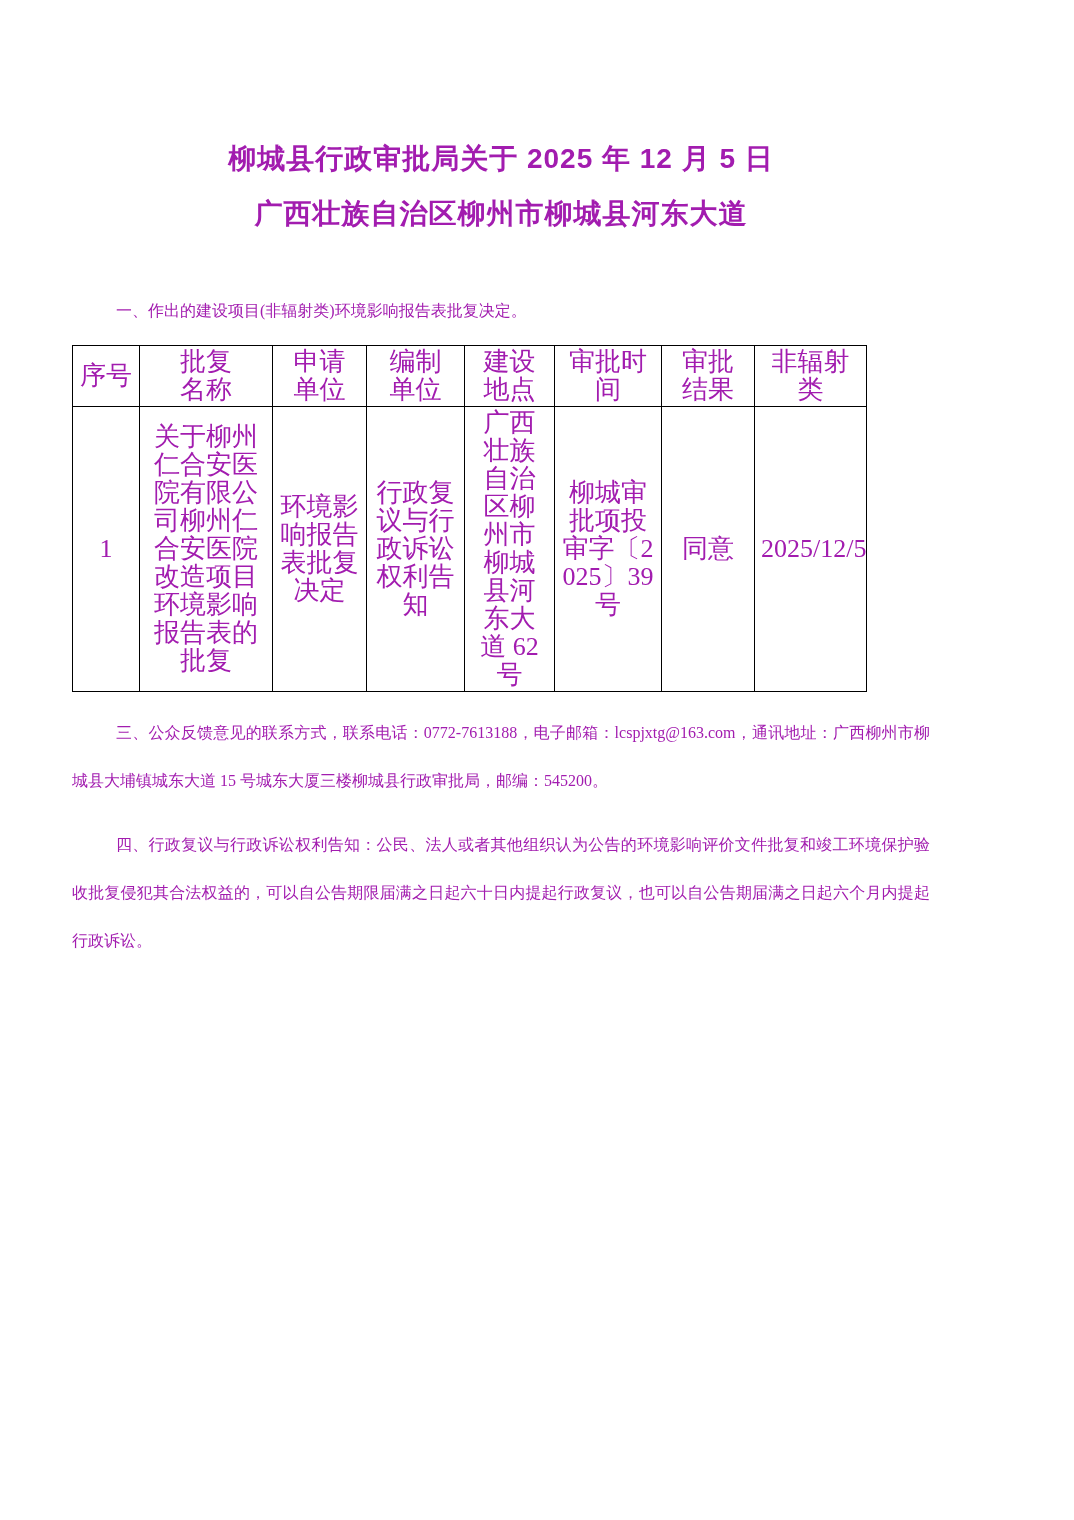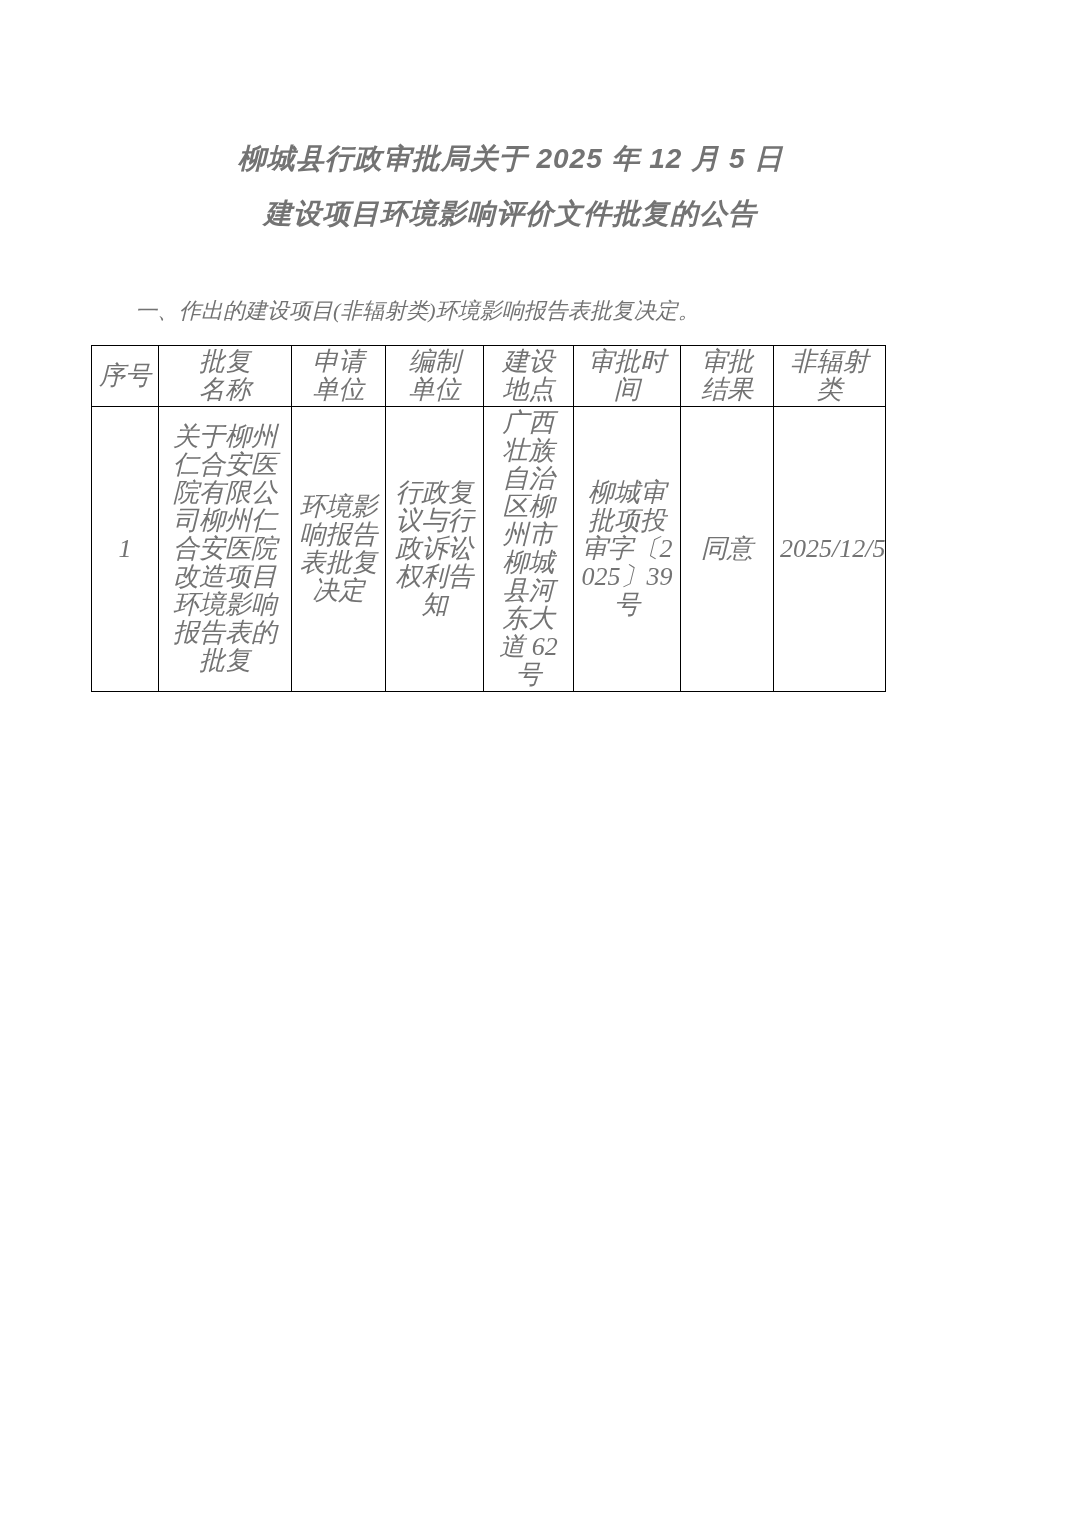--- a/index.html
+++ b/index.html
@@ -7,37 +7,36 @@
     padding: 0;
     background: #ffffff;
   }
   .page {
     position: relative;
     width: 1074px;
     height: 1520px;
     margin: 0 auto;
     background: #ffffff;
     box-sizing: border-box;
-    padding: 131px 144px 0 91px;
-    color: #737373;
+    padding: 131px 144px 0 72px;
+    color: #a21caf;
     font-family: "Liberation Serif", "DejaVu Serif", serif;
     overflow: hidden;
-    font-style: italic;
   }
   .doc-title {
     text-align: center;
     font-family: "Liberation Sans", "DejaVu Sans", sans-serif;
     font-weight: bold;
     font-size: 28px;
     line-height: 55px;
     letter-spacing: 1px;
     margin: 0;
   }
   .para {
-    font-size: 22px;
+    font-size: 16px;
     line-height: 48px;
     text-indent: 44px;
     text-align: justify;
     margin: 0;
   }
   .para-section1 { margin-top: 46px; }
   .para-section2 { margin-top: 40px; }
   .para-section3 { margin-top: 17px; }
   .para-section4 { margin-top: 16px; }
 
@@ -70,21 +69,21 @@
   }
   td.cell-nowrap { white-space: nowrap; }
 </style>
 </head>
 <body>
 
 <div class="page">
 
   <h1 class="doc-title">
     <div>柳城县行政审批局关于 2025 年 12 月 5 日</div>
-    <div>建设项目环境影响评价文件批复的公告</div>
+    <div>广西壮族自治区柳州市柳城县河东大道</div>
   </h1>
 
   <p class="para para-section1">一、作出的建设项目(非辐射类)环境影响报告表批复决定。</p>
 
   <table class="approval-table">
     <colgroup>
       <col style="width:67px">
       <col style="width:133px">
       <col style="width:94px">
       <col style="width:98px">
@@ -118,15 +117,17 @@
         <td>行政复议与行政诉讼权利告知</td>
         <td>广西壮族自治区柳州市柳城县河东大道 62 号</td>
         <td>柳城审批项投审字〔2025〕39 号</td>
         <td>同意</td>
         <td class="cell-nowrap">2025/12/5</td>
       </tr>
     </tbody>
   </table>
 
 
+  <p class="para para-section3">三、公众反馈意见的联系方式，联系电话：0772-7613188，电子邮箱：lcspjxtg@163.com，通讯地址：广西柳州市柳城县大埔镇城东大道 15 号城东大厦三楼柳城县行政审批局，邮编：545200。</p>
 
+  <p class="para para-section4">四、行政复议与行政诉讼权利告知：公民、法人或者其他组织认为公告的环境影响评价文件批复和竣工环境保护验收批复侵犯其合法权益的，可以自公告期限届满之日起六十日内提起行政复议，也可以自公告期届满之日起六个月内提起行政诉讼。</p>
 
 </div>
 
 </body></html>

